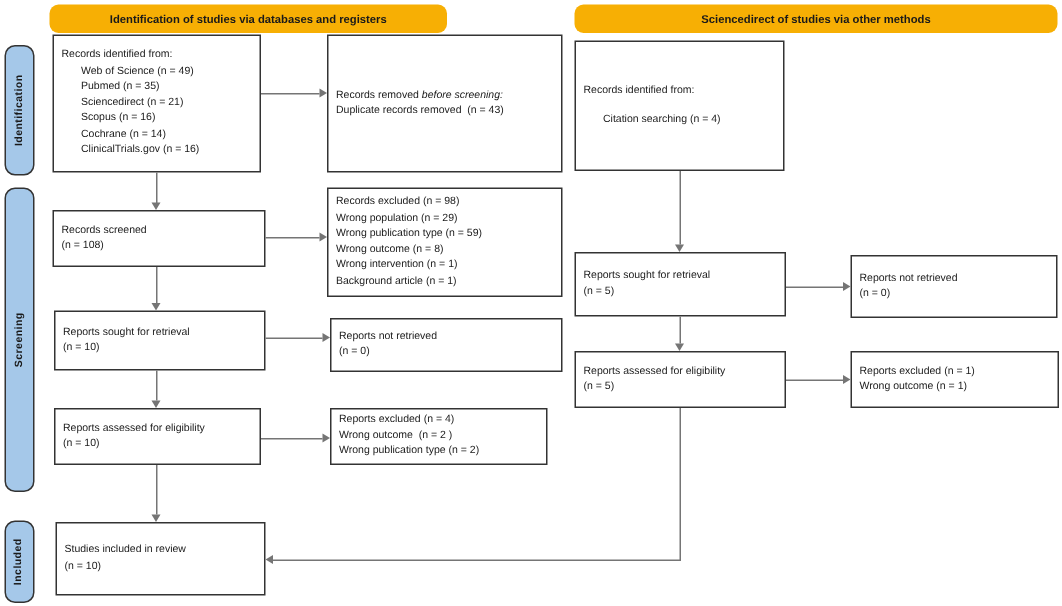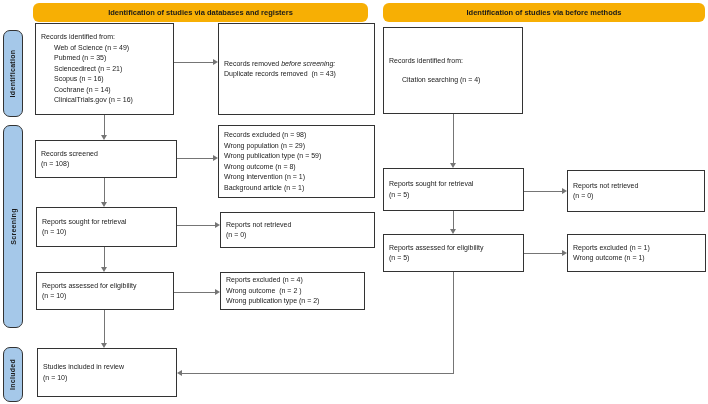--- a/index.html
+++ b/index.html
@@ -35,22 +35,22 @@
   .arr { position:absolute; width:0; height:0; }
   .arr.down  { border-left:3px solid transparent; border-right:3px solid transparent; border-top:5px solid var(--line_color,#757575); }
   .arr.right { border-top:3px solid transparent; border-bottom:3px solid transparent; border-left:5px solid var(--line_color,#757575); }
   .arr.left  { border-top:3px solid transparent; border-bottom:3px solid transparent; border-right:5px solid var(--line_color,#757575); }
 </style>
 </head>
 <body>
 
 <div class="canvas">
 
-  <div class="hdr" style="left:33px;top:3px;width:335px;height:19px">Identification of studies via databases and registers</div>
-  <div class="hdr" style="left:383px;top:3px;width:322px;height:19px">Identification of studies via before methods</div>
+  <div class="hdr" style="left:33px;top:3px;width:265px;height:19px">Identification of studies via databases and registers</div>
+  <div class="hdr" style="left:383px;top:3px;width:322px;height:19px">Sciencedirect of studies via other methods</div>
 
   <div class="side" style="left:3px;top:30px;width:20px;height:87px">
     <span>Identification</span>
   </div>
   <div class="side" style="left:3px;top:125px;width:20px;height:203px">
     <span>Screening</span>
   </div>
   <div class="side" style="left:3px;top:347px;width:20px;height:55px">
     <span>Included</span>
   </div>

